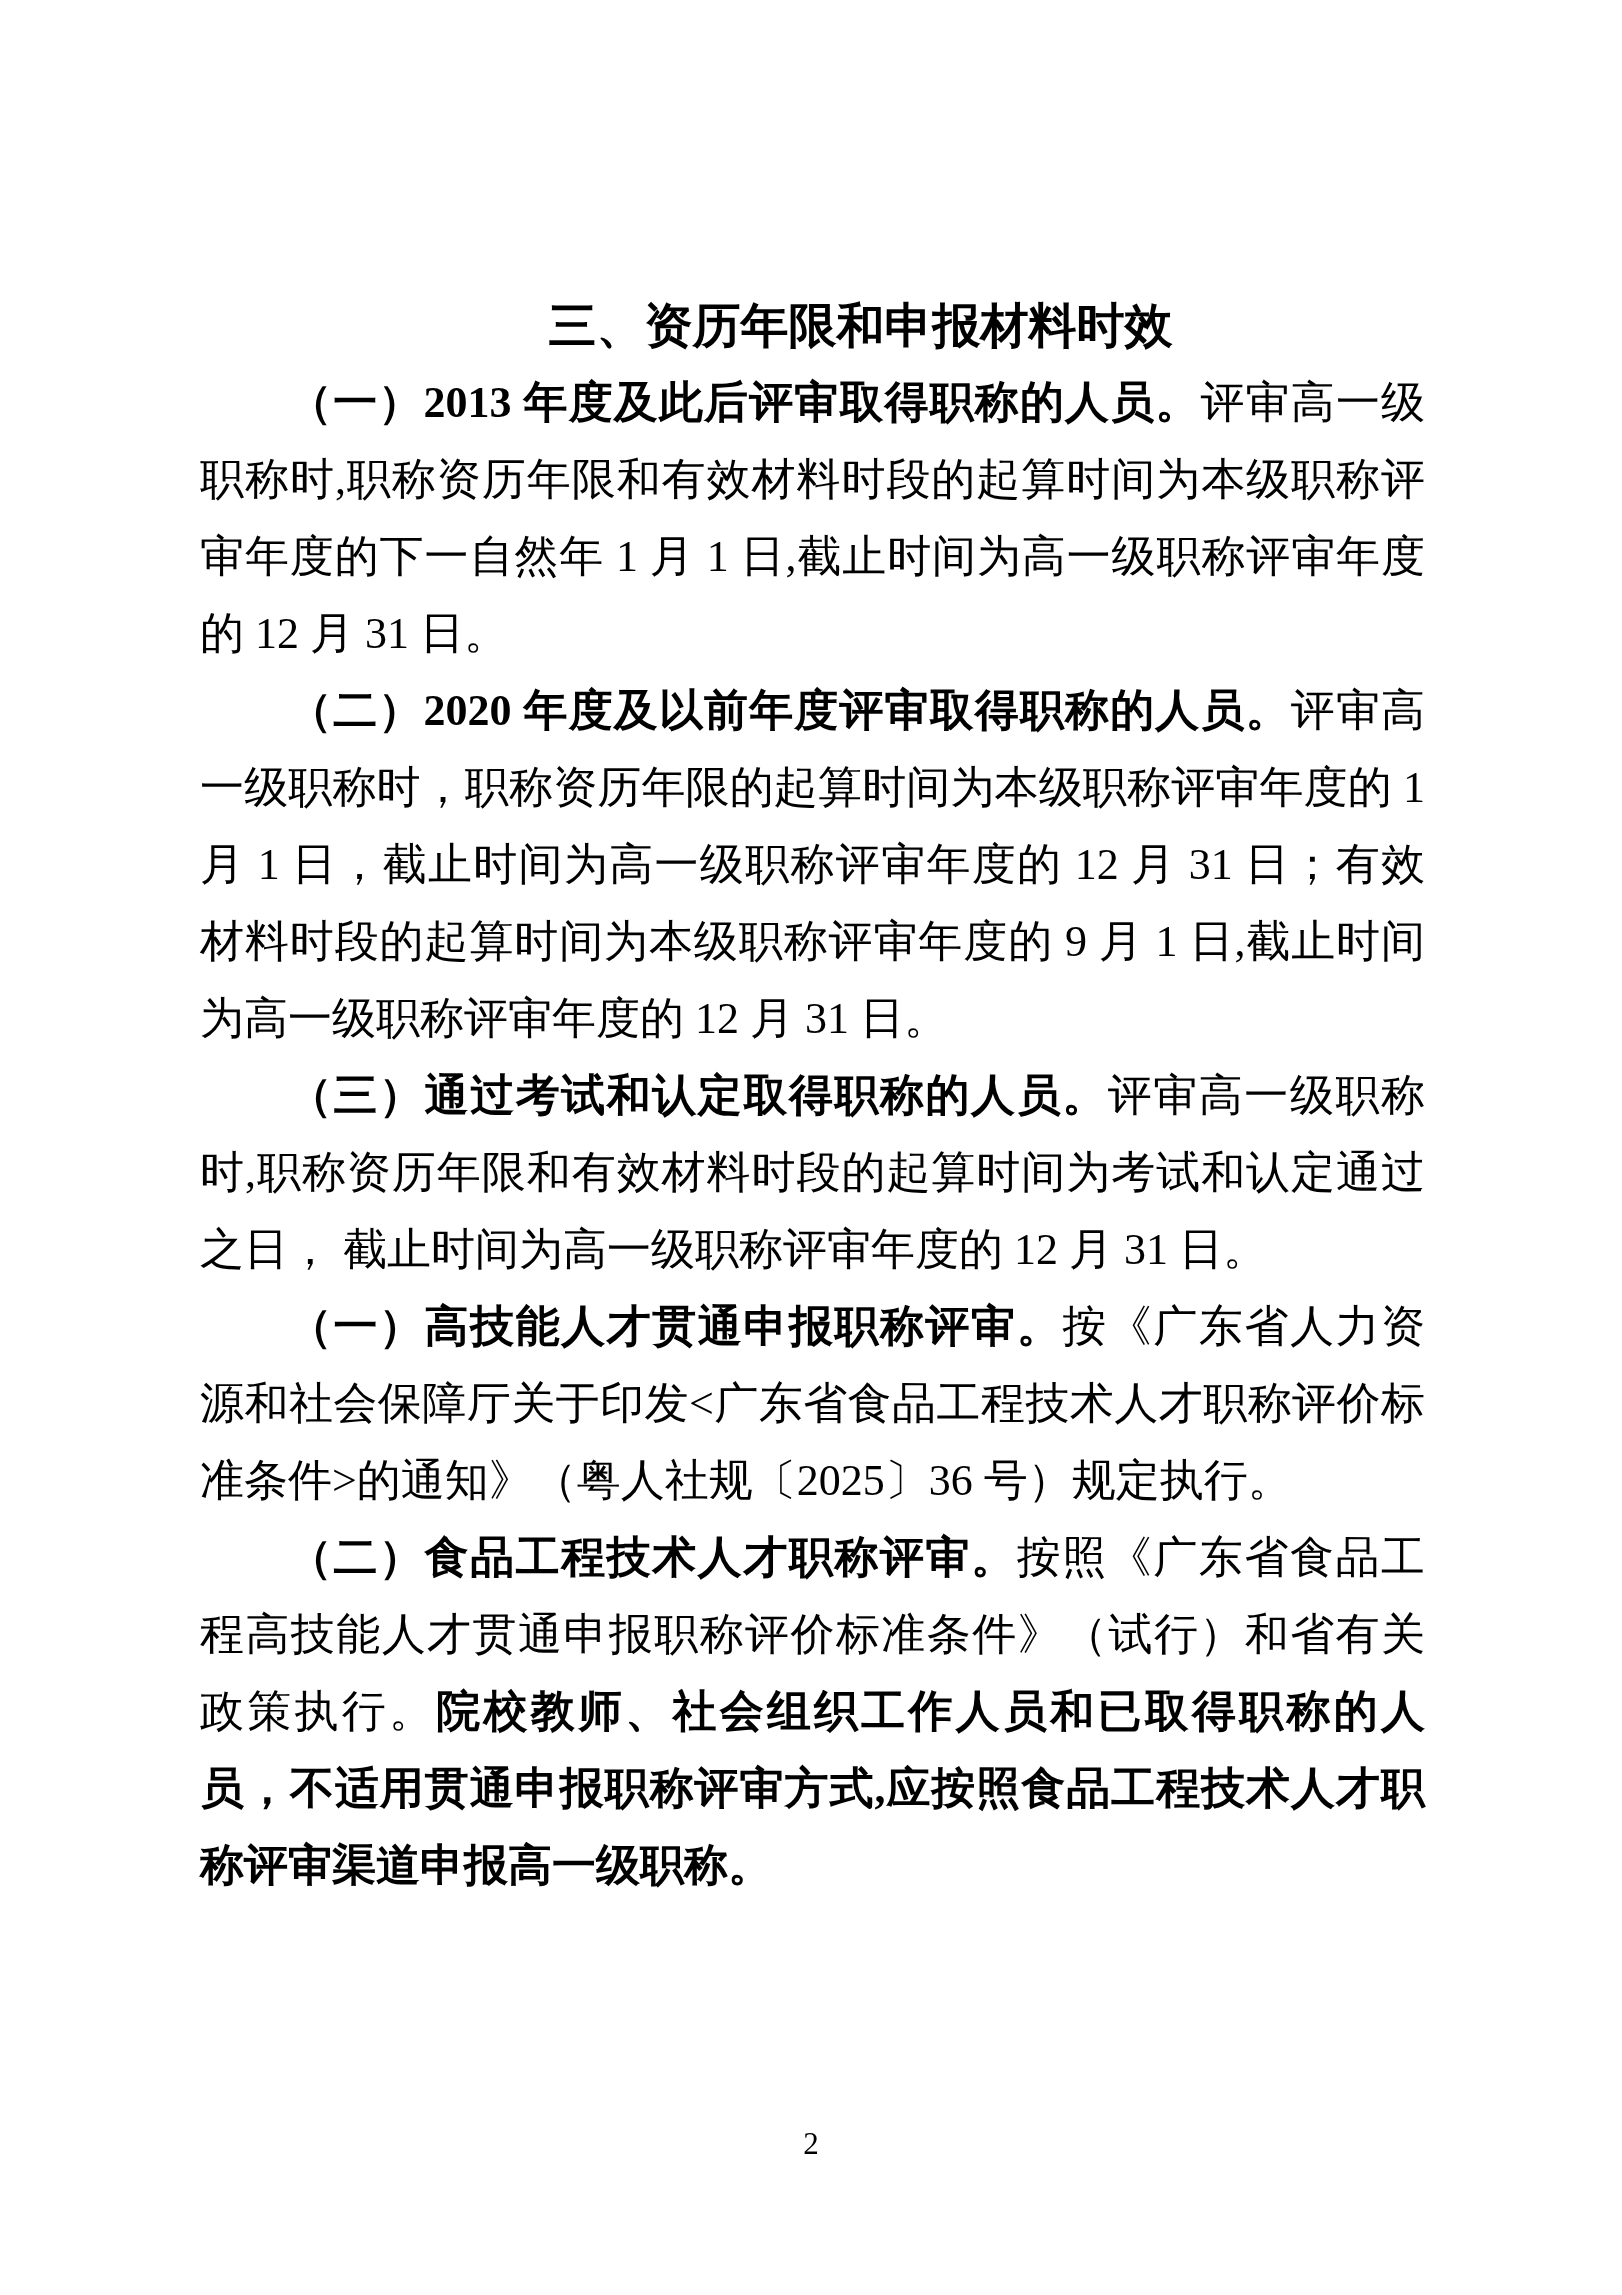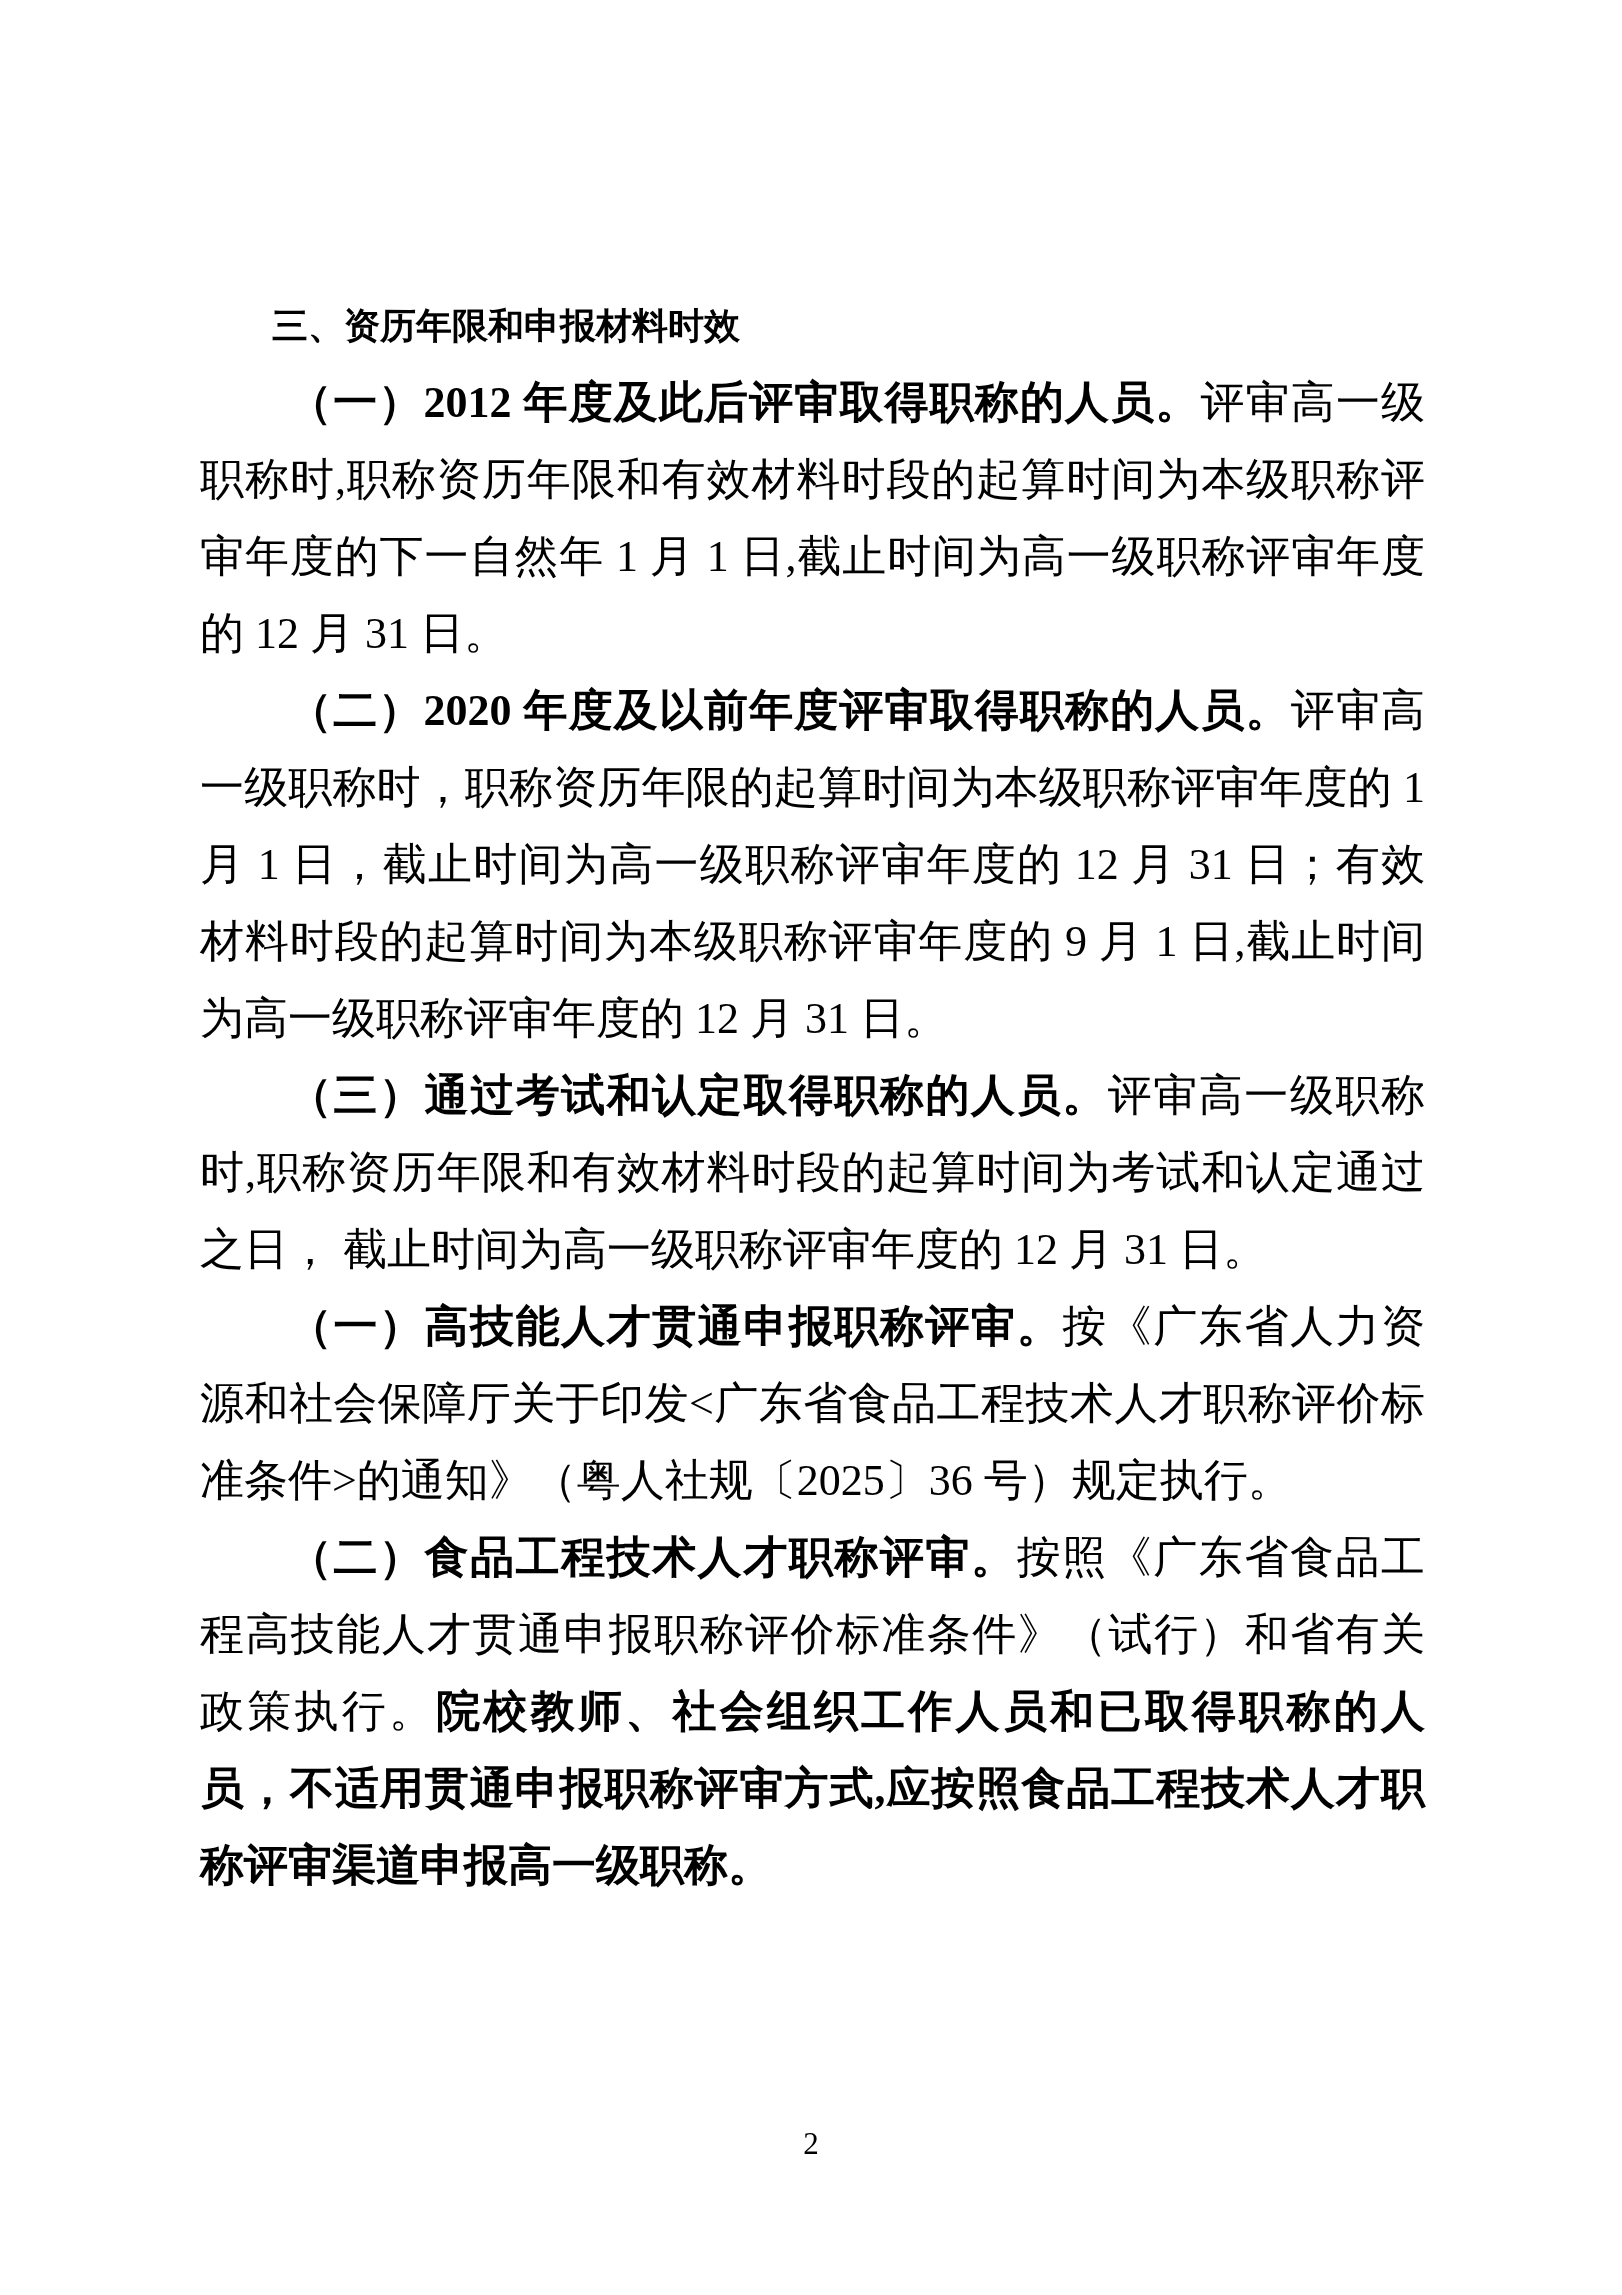--- a/index.html
+++ b/index.html
@@ -27,22 +27,22 @@
     letter-spacing: 0;
   }
   .doc p {
     margin: 0;
     padding: 0;
     text-indent: 2em;
   }
   p.h {
     font-family: "Liberation Sans", "DejaVu Sans", sans-serif;
     font-weight: bold;
-    font-size: 36px;
-    text-align: left;
+    font-size: 48px;
+    text-align: center;
   }
   .lead, .tail {
     font-weight: bold;
   }
   .body {
     font-weight: normal;
     margin-top: 16px;
   }
   .pagenum {
     position: absolute;
@@ -58,21 +58,21 @@
 </style>
 </head>
 <body>
 
 <div class="page">
 
   <div class="doc">
 
     <p class="h">三、资历年限和申报材料时效</p>
 
-    <p><span class="lead">（一）2012 年度及此后评审取得职称的人员。</span><span class="body">评审高一级职称时,职称资历年限和有效材料时段的起算时间为本级职称评审年度的下一自然年 1 月 1 日,截止时间为高一级职称评审年度的 12 月 31 日。</span></p>
+    <p><span class="lead">（一）2013 年度及此后评审取得职称的人员。</span><span class="body">评审高一级职称时,职称资历年限和有效材料时段的起算时间为本级职称评审年度的下一自然年 1 月 1 日,截止时间为高一级职称评审年度的 12 月 31 日。</span></p>
 
     <p><span class="lead">（二）2020 年度及以前年度评审取得职称的人员。</span><span class="body">评审高一级职称时，职称资历年限的起算时间为本级职称评审年度的 1 月 1 日，截止时间为高一级职称评审年度的 12 月 31 日；有效材料时段的起算时间为本级职称评审年度的 9 月 1 日,截止时间为高一级职称评审年度的 12 月 31 日。</span></p>
 
     <p><span class="lead">（三）通过考试和认定取得职称的人员。</span><span class="body">评审高一级职称时,职称资历年限和有效材料时段的起算时间为考试和认定通过之日， 截止时间为高一级职称评审年度的 12 月 31 日。</span></p>
 
 
     <p><span class="lead">（一）高技能人才贯通申报职称评审。</span><span class="body">按《广东省人力资源和社会保障厅关于印发&lt;广东省食品工程技术人才职称评价标准条件&gt;的通知》（粤人社规〔2025〕36 号）规定执行。</span></p>
 
     <p><span class="lead">（二）食品工程技术人才职称评审。</span><span class="body">按照《广东省食品工程高技能人才贯通申报职称评价标准条件》（试行）和省有关政策执行。</span><span class="tail">院校教师、社会组织工作人员和已取得职称的人员，不适用贯通申报职称评审方式,应按照食品工程技术人才职称评审渠道申报高一级职称。</span></p>
 

